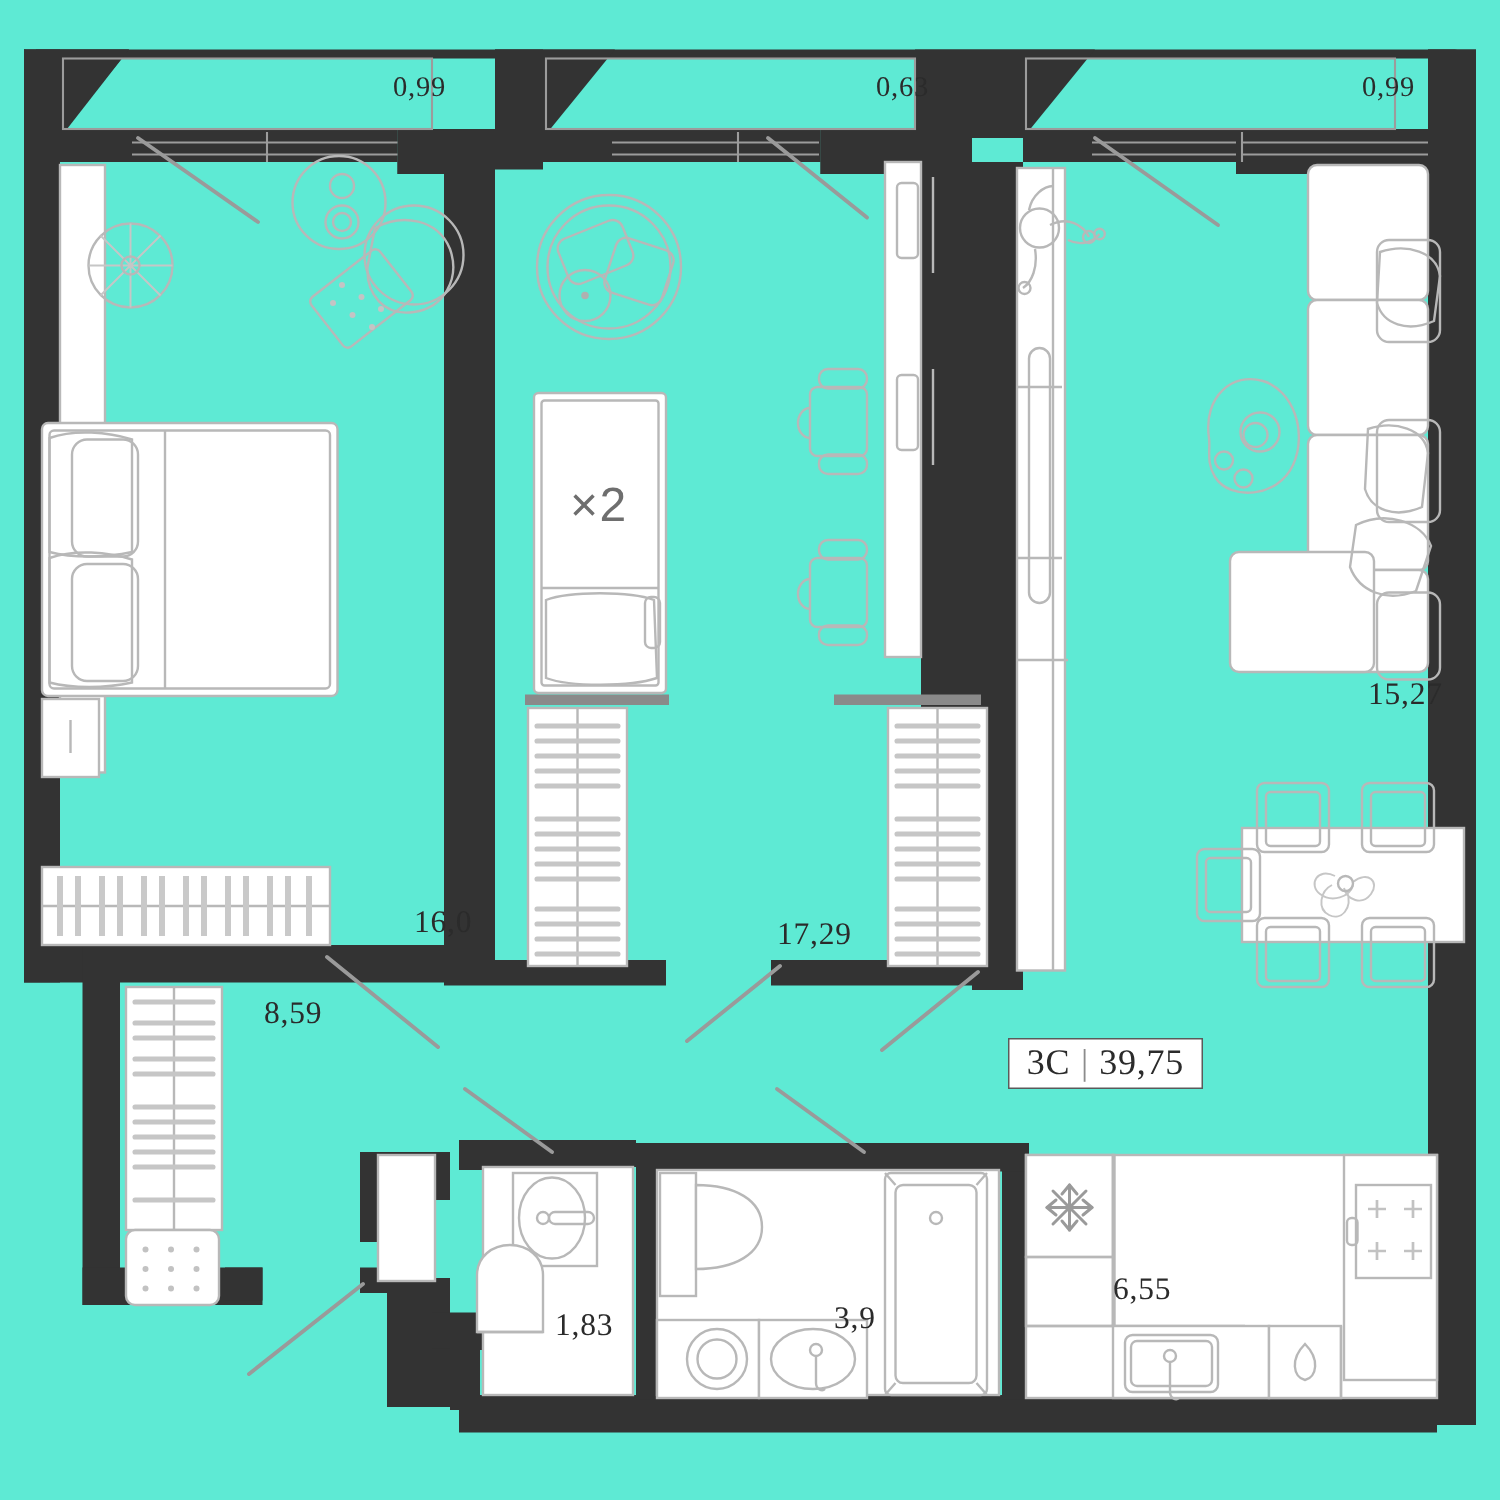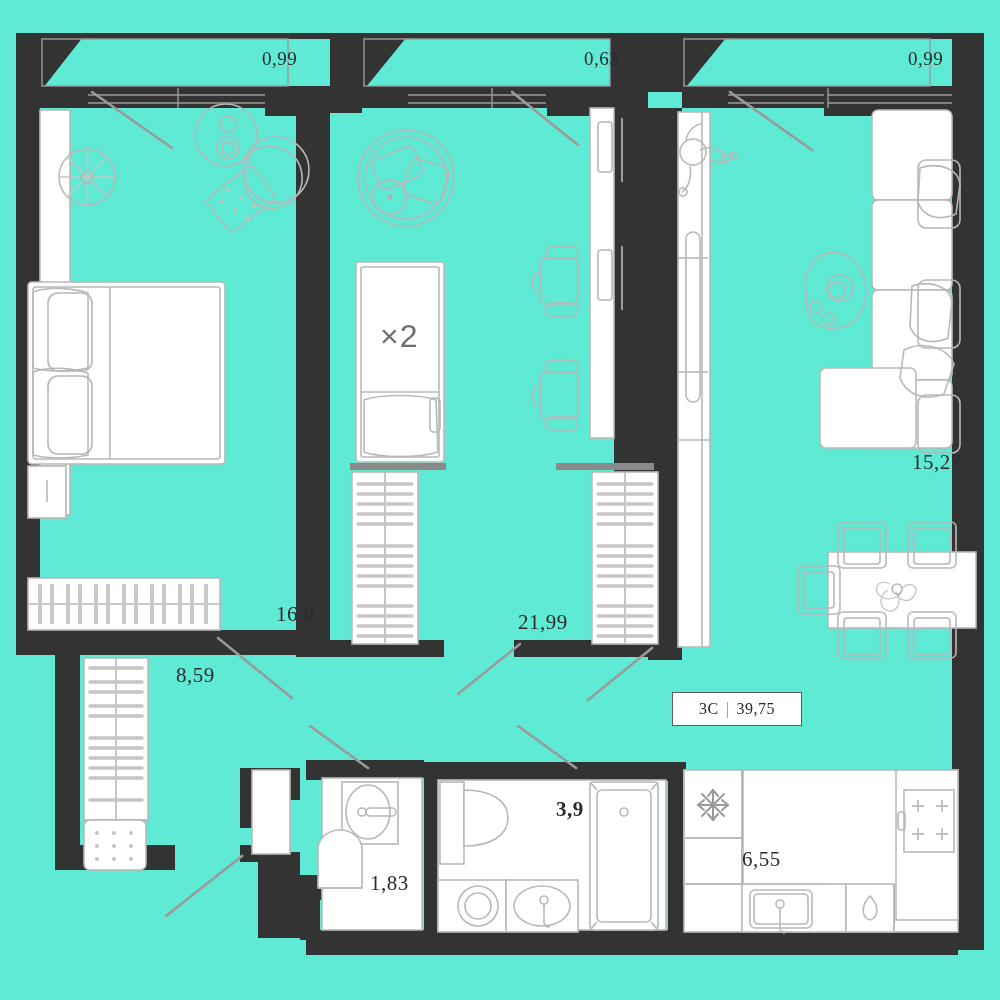--- a/index.html
+++ b/index.html
@@ -33,21 +33,21 @@
     letter-spacing:1px;
   }
   #apt-badge{
     position:absolute;
     left:672px;top:692px;
     width:128px;height:32px;
     border:1.6px solid #5a5a5a;
     background:#ffffff;
     display:flex;align-items:center;justify-content:center;
     font-family:"Liberation Serif", serif;
-    font-size:16px;color:#2b2b2b;
+    font-size:24px;color:#2b2b2b;
     letter-spacing:0.5px;
   }
   #apt-badge .sep{color:#8c8c8c;margin:0 7px;font-weight:300;}
 </style>
 </head>
 <body>
 
 <div id="plan">
 
 <svg width="1000" height="1000" viewBox="0 0 1000 1000">
@@ -540,25 +540,25 @@
 
 </svg>
 
 <div class="arealabel balcarea" style="left:262px;top:48px;">0,99</div>
 <div class="arealabel balcarea" style="left:584px;top:48px;">0,63</div>
 <div class="arealabel balcarea" style="left:908px;top:48px;">0,99</div>
 
 <div class="x2label" style="left:380px;top:318px;">×2</div>
 
 <div class="arealabel" style="left:276px;top:576px;margin-top:26px;">16,0</div>
-<div class="arealabel" style="left:518px;top:610px;">21,99</div>
+<div class="arealabel" style="left:518px;top:610px;">17,29</div>
 <div class="arealabel" style="left:912px;top:450px;">15,27</div>
 <div class="arealabel" style="left:152px;top:663px;margin-left:24px;">8,59</div>
 <div class="arealabel" style="left:370px;top:871px;">1,83</div>
-<div class="arealabel" style="left:556px;top:797px;font-weight:bold;">3,9</div>
+<div class="arealabel" style="left:556px;top:866px;">3,9</div>
 <div class="arealabel" style="left:742px;top:847px;">6,55</div>
 
 <div id="apt-badge">
   <span>3С</span>
   <span class="sep">|</span>
   <span>39,75</span>
 </div>
 
 </div>
 

